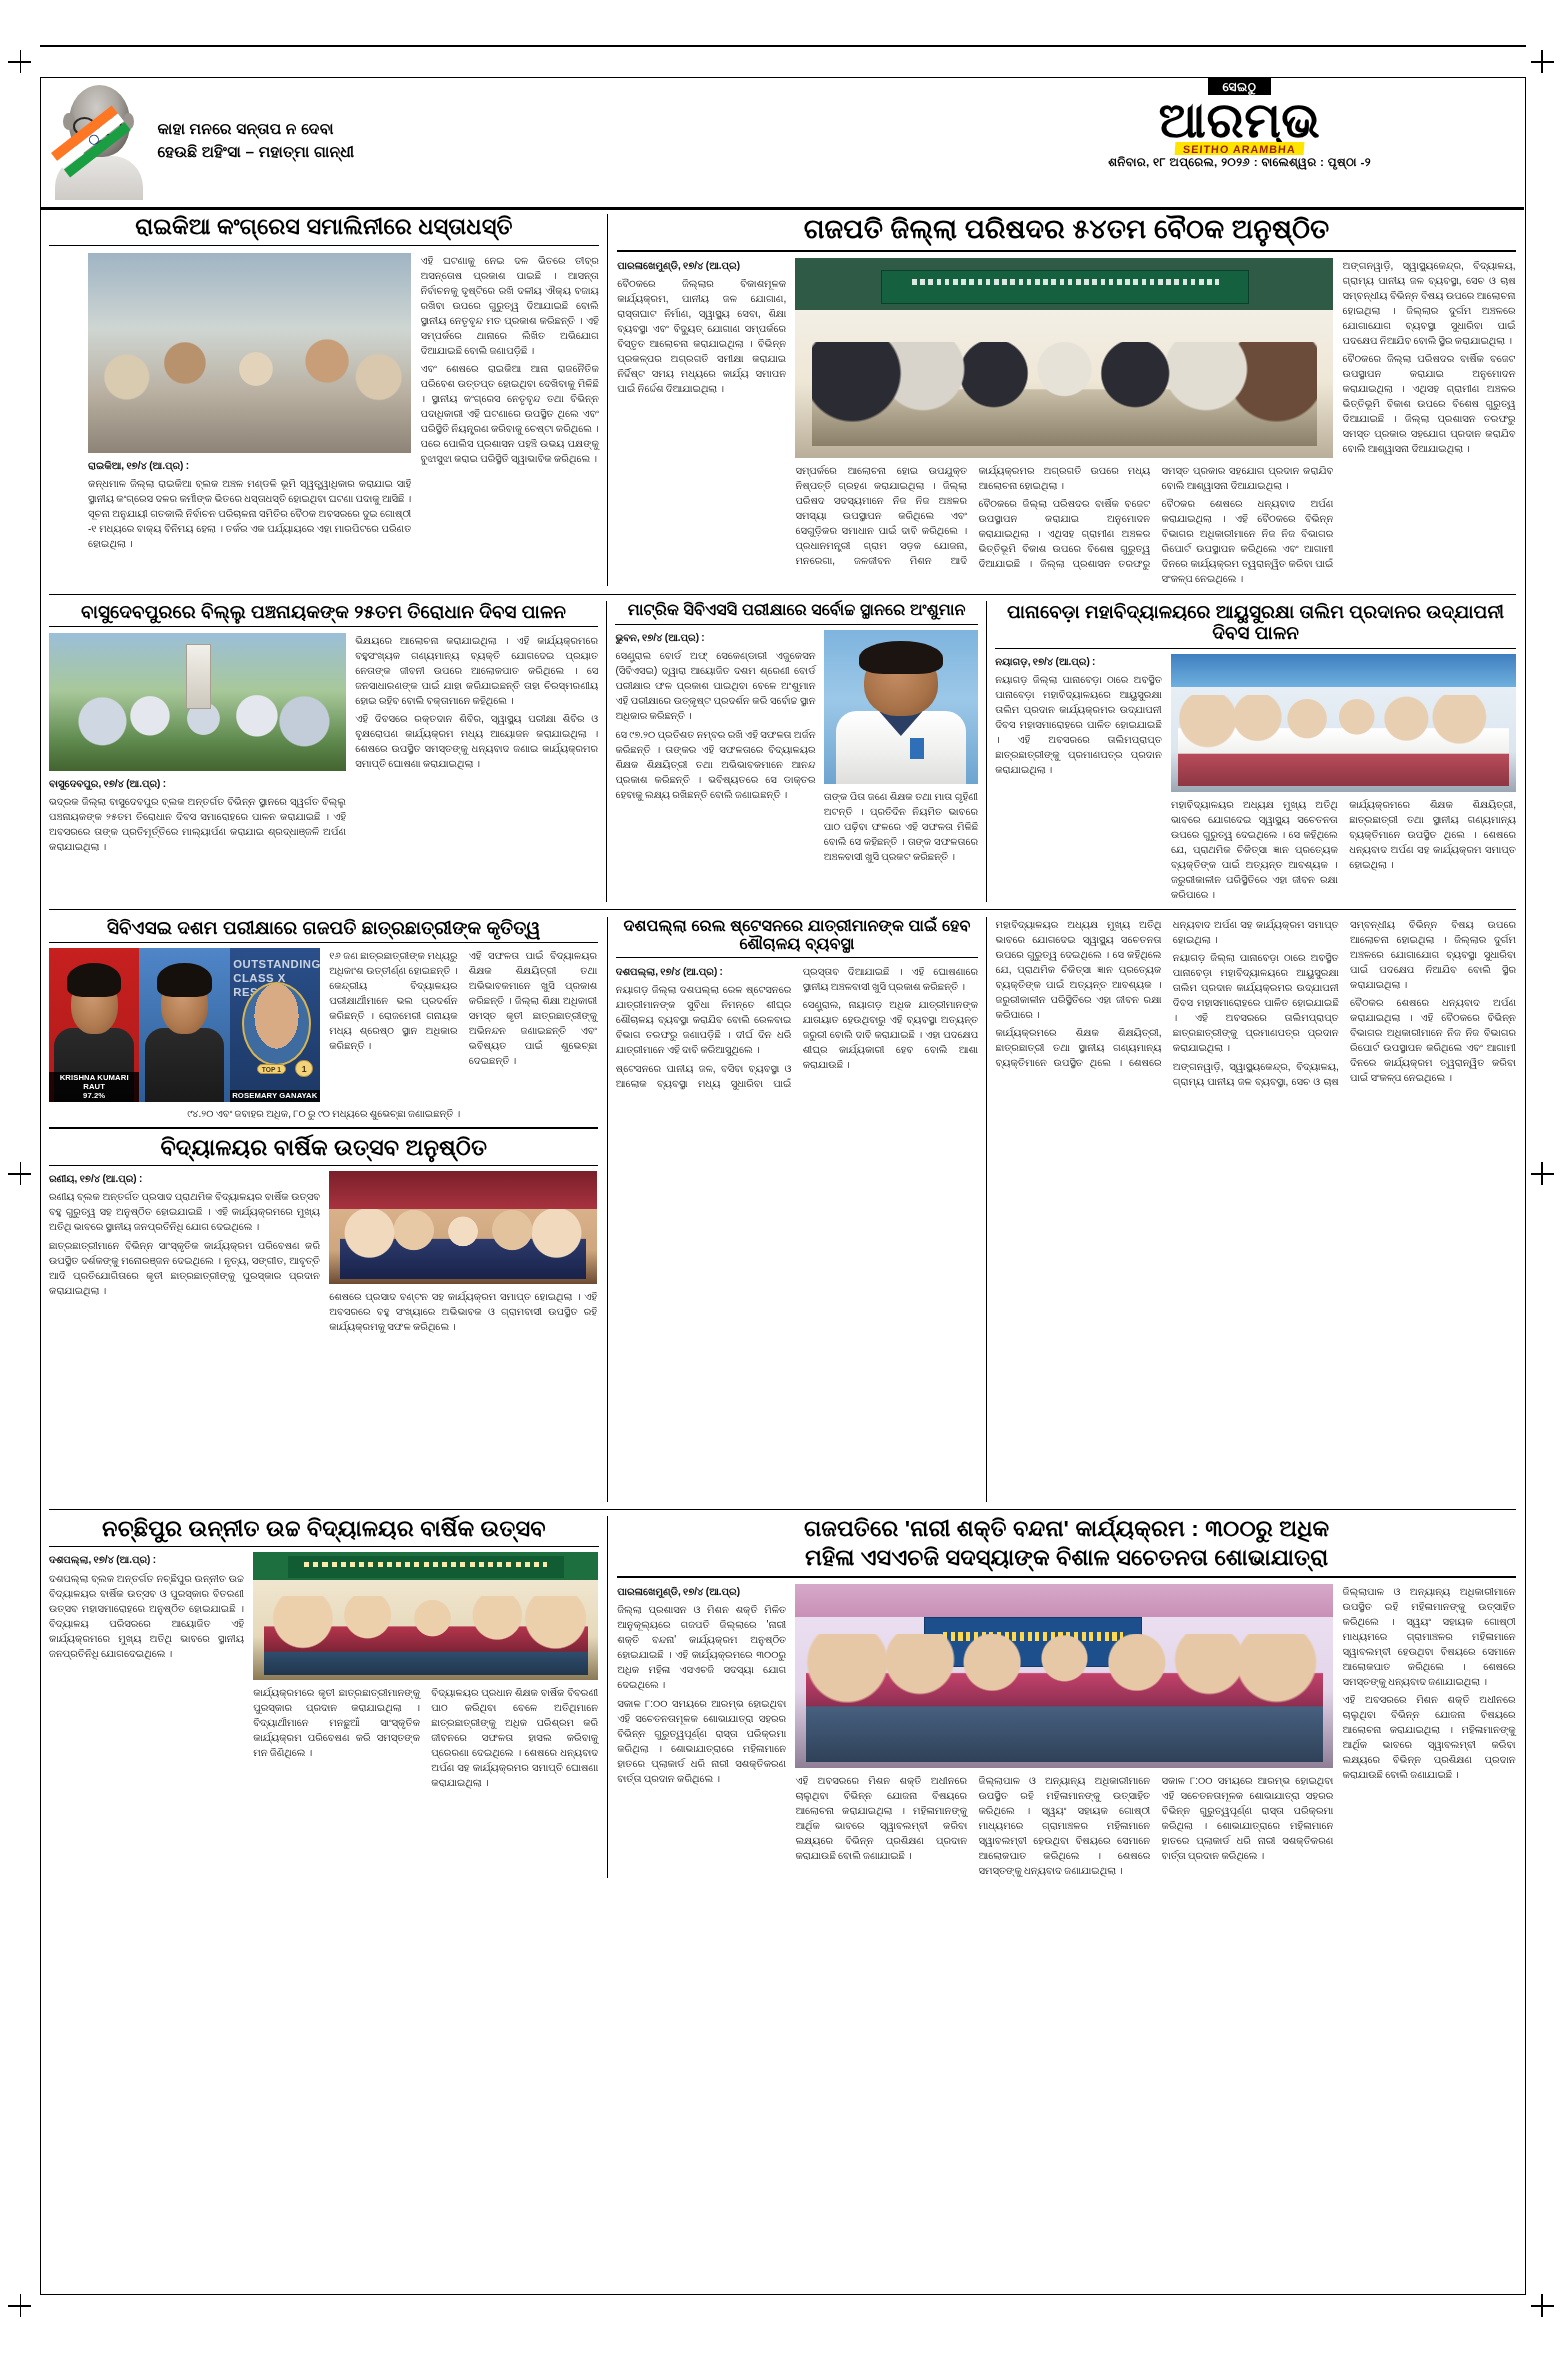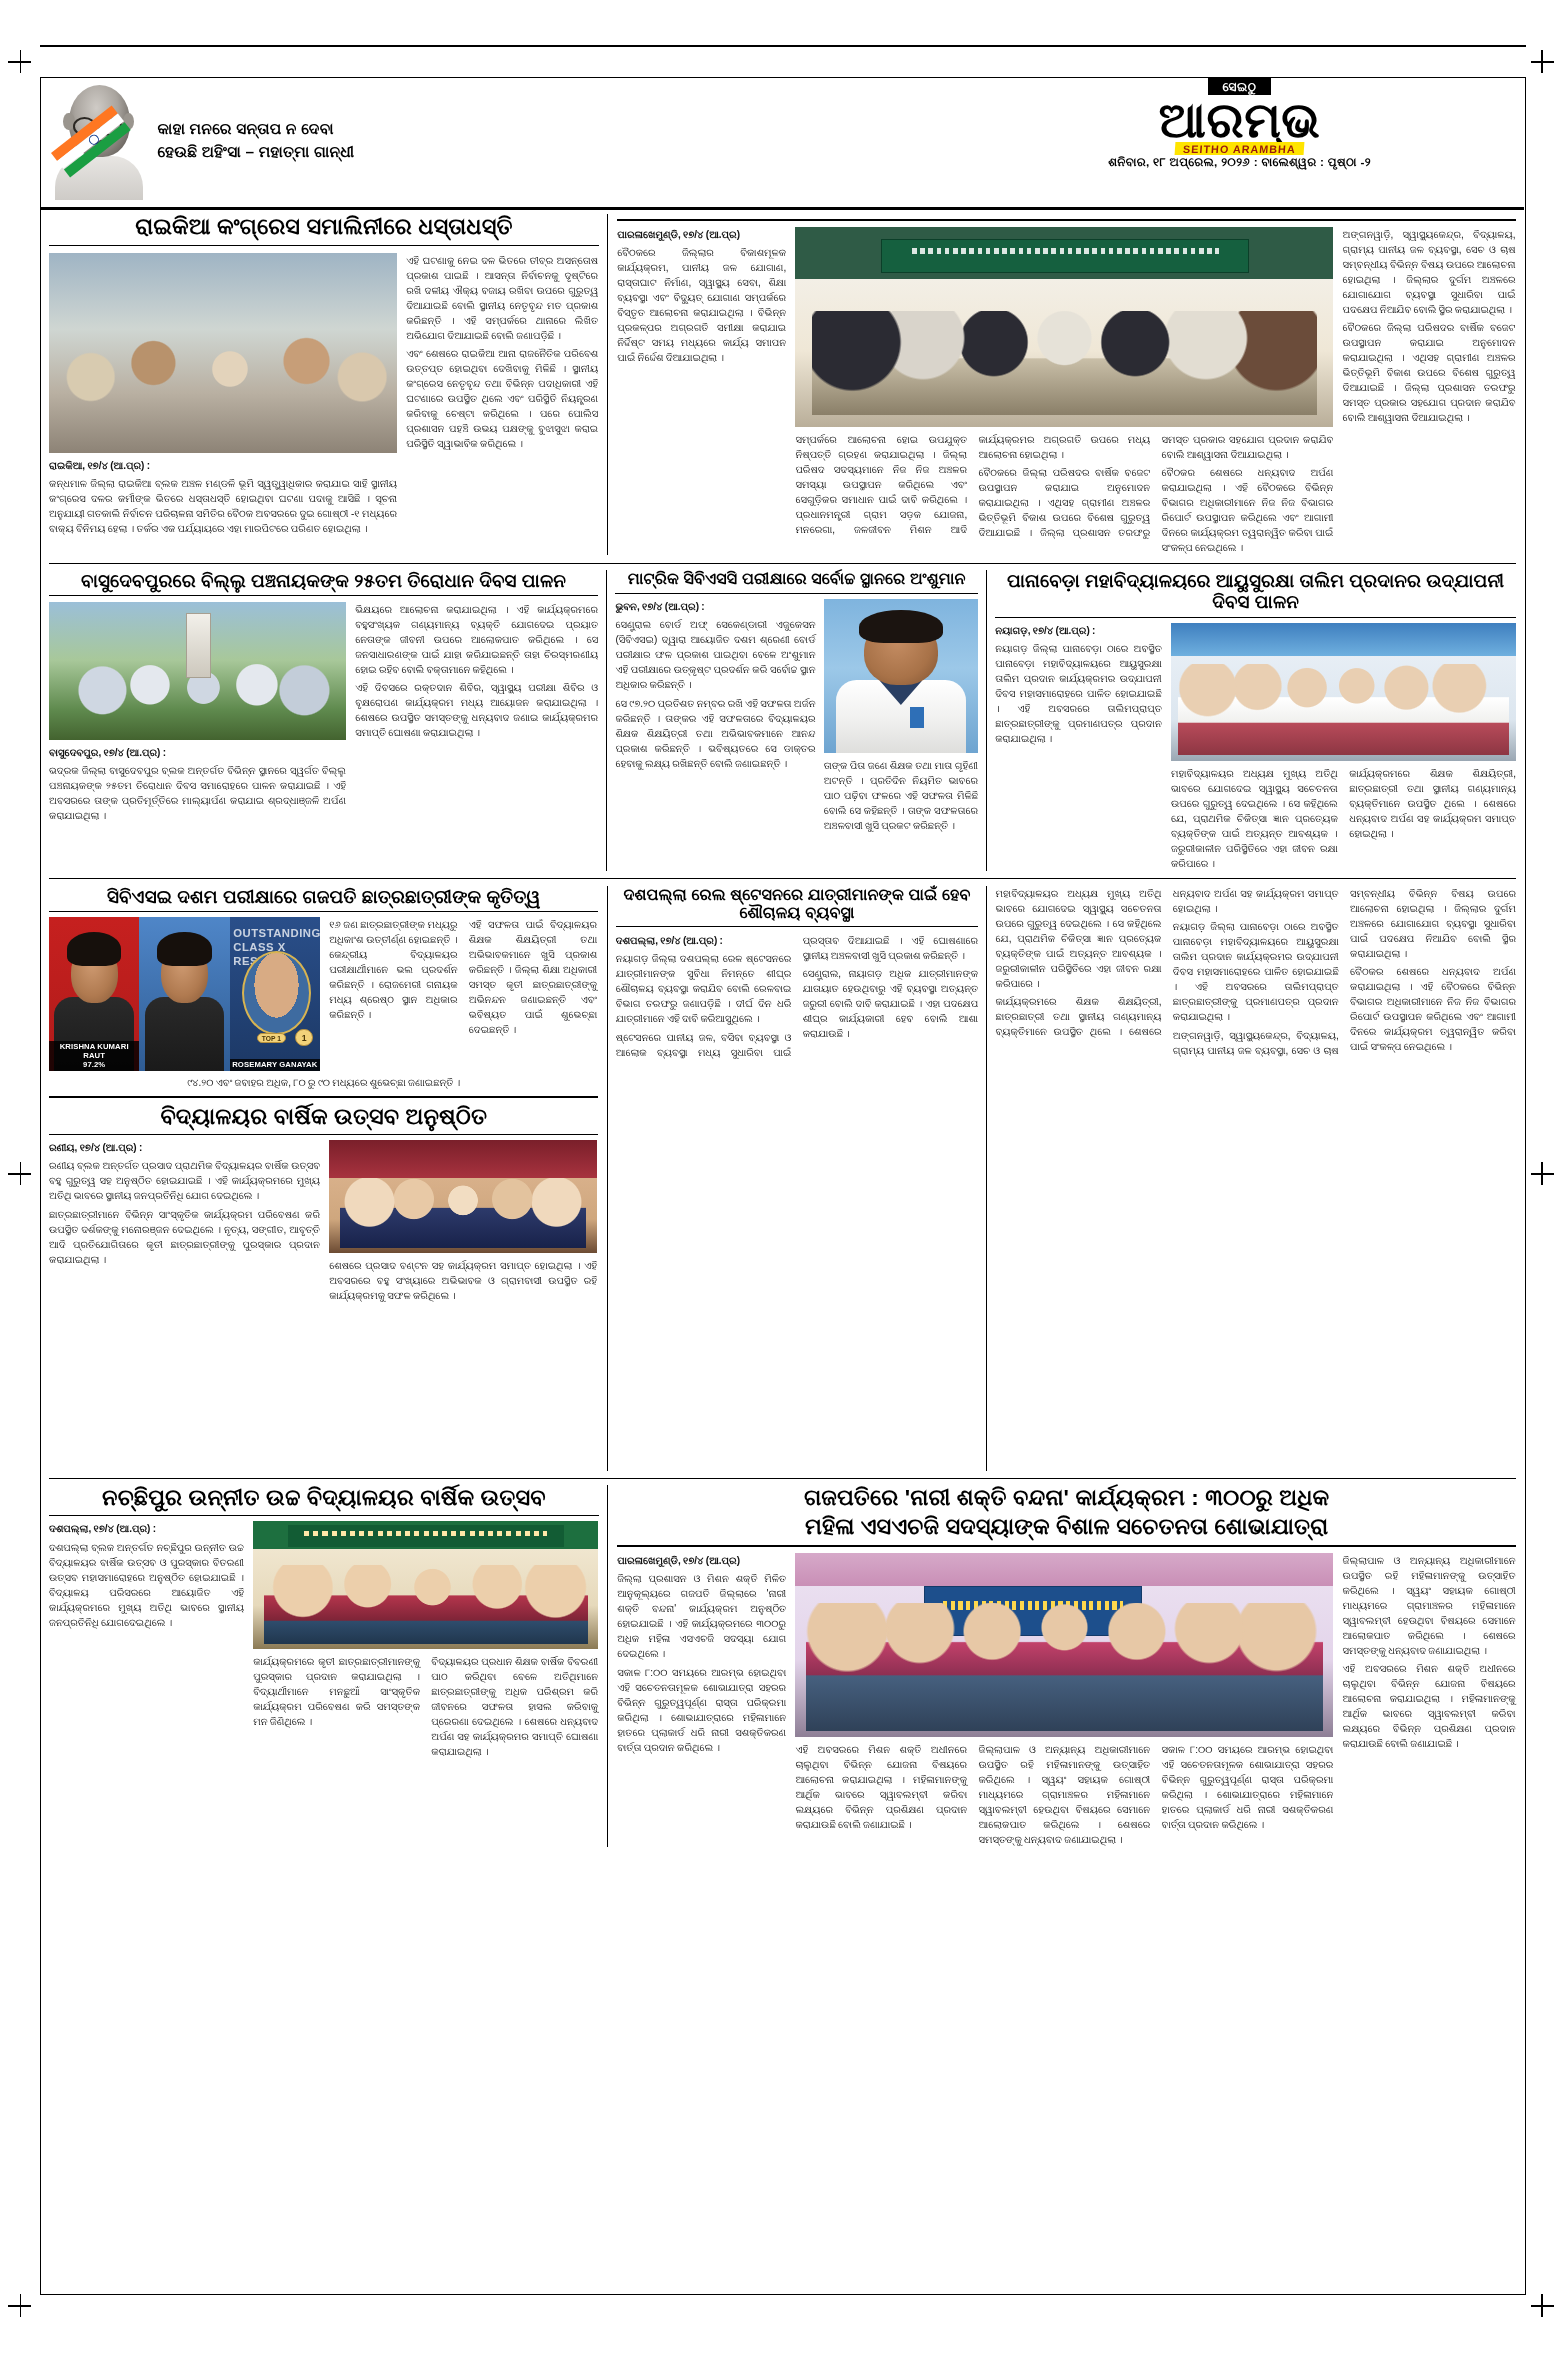--- a/index.html
+++ b/index.html
@@ -428,39 +428,40 @@
 
   <div class="body">
 
     <div class="row">
 
       <div class="col" style="width:558px; padding-right:8.2px;">
         <div class="hl hl-lg">ରାଇକିଆ   କଂଗ୍ରେସ ସମାଲିନୀରେ ଧସ୍ତାଧସ୍ତି</div>
         <div class="hrule"></div>
 
         <div style="display:flex; gap:9.2px;">
-          <div style="width:348px;">
+          <div style="width:348px;margin-left:39px;">
             <div class="photo scene-crowd" style="height:200px;"></div>
             <div class="txt" style="margin-top:5.1px;">
               <p><b>ରାଇକିଆ, ୧୭/୪ (ଆ.ପ୍ର) :</b></p>
               <p>କନ୍ଧମାଳ ଜିଲ୍ଲା ରାଇକିଆ ବ୍ଲକ ଅଞ୍ଚଳ ମଣ୍ଡଳି ଭୂମି ସ୍ୱତ୍ତ୍ୱାଧିକାର କରାଯାଇ ସାହି ସ୍ଥାନୀୟ କଂଗ୍ରେସ ଦଳର କର୍ମୀଙ୍କ ଭିତରେ ଧସ୍ତାଧସ୍ତି ହୋଇଥିବା ଘଟଣା ପଦାକୁ ଆସିଛି । ସୂଚନା ଅନୁଯାୟୀ ଗତକାଲି ନିର୍ବାଚନ ପରିଚାଳନା ସମିତିର ବୈଠକ ଅବସରରେ ଦୁଇ ଗୋଷ୍ଠୀ -୧ ମଧ୍ୟରେ ବାକ୍ୟ ବିନିମୟ ହେଲା । ତର୍କର ଏକ ପର୍ଯ୍ୟାୟରେ ଏହା ମାରପିଟରେ ପରିଣତ ହୋଇଥିଲା ।</p>
             </div>
           </div>
           <div style="width:192px;">
             <div class="txt">
               <p>ଏହି ଘଟଣାକୁ ନେଇ ଦଳ ଭିତରେ ତୀବ୍ର ଅସନ୍ତୋଷ ପ୍ରକାଶ ପାଇଛି । ଆସନ୍ତା ନିର୍ବାଚନକୁ ଦୃଷ୍ଟିରେ ରଖି ଦଳୀୟ ଐକ୍ୟ ବଜାୟ ରଖିବା ଉପରେ ଗୁରୁତ୍ୱ ଦିଆଯାଇଛି ବୋଲି ସ୍ଥାନୀୟ ନେତୃବୃନ୍ଦ ମତ ପ୍ରକାଶ କରିଛନ୍ତି । ଏହି ସମ୍ପର୍କରେ ଥାନାରେ ଲିଖିତ ଅଭିଯୋଗ ଦିଆଯାଇଛି ବୋଲି ଜଣାପଡ଼ିଛି ।</p>
               <p>ଏବଂ ଶେଷରେ ରାଇକିଆ ଆନା ରାଜନୈତିକ ପରିବେଶ ଉତ୍ତପ୍ତ ହୋଇଥିବା ଦେଖିବାକୁ ମିଳିଛି । ସ୍ଥାନୀୟ କଂଗ୍ରେସ ନେତୃବୃନ୍ଦ ତଥା ବିଭିନ୍ନ ପଦାଧିକାରୀ ଏହି ଘଟଣାରେ ଉପସ୍ଥିତ ଥିଲେ ଏବଂ ପରିସ୍ଥିତି ନିୟନ୍ତ୍ରଣ କରିବାକୁ ଚେଷ୍ଟା କରିଥିଲେ । ପରେ ପୋଲିସ ପ୍ରଶାସନ ପହଞ୍ଚି ଉଭୟ ପକ୍ଷଙ୍କୁ ବୁଝାସୁଝା କରାଇ ପରିସ୍ଥିତି ସ୍ୱାଭାବିକ କରିଥିଲେ ।</p>
             </div>
           </div>
         </div>
       </div>
 
       <div class="vr"></div>
 
       <div class="col" style="width:908px; padding-left:9.2px;">
+        <div class="hl hl-xl">ଗଜପତି  ଜିଲ୍ଲା ପରିଷଦର ୫୪ତମ ବୈଠକ ଅନୁଷ୍ଠିତ</div>
         <div class="hrule"></div>
 
         <div style="display:flex; gap:9.2px;">
 
           <div style="width:169px;">
             <div class="txt">
               <p><b>ପାରଳାଖେମୁଣ୍ଡି, ୧୭/୪ (ଆ.ପ୍ର)</b></p>
               <p>ବୈଠକରେ ଜିଲ୍ଲାର ବିକାଶମୂଳକ କାର୍ଯ୍ୟକ୍ରମ, ପାନୀୟ ଜଳ ଯୋଗାଣ, ରାସ୍ତାଘାଟ ନିର୍ମାଣ, ସ୍ୱାସ୍ଥ୍ୟ ସେବା, ଶିକ୍ଷା ବ୍ୟବସ୍ଥା ଏବଂ ବିଦ୍ୟୁତ୍ ଯୋଗାଣ ସମ୍ପର୍କରେ ବିସ୍ତୃତ ଆଲୋଚନା କରାଯାଇଥିଲା । ବିଭିନ୍ନ ପ୍ରକଳ୍ପର ଅଗ୍ରଗତି ସମୀକ୍ଷା କରାଯାଇ ନିର୍ଦ୍ଦିଷ୍ଟ ସମୟ ମଧ୍ୟରେ କାର୍ଯ୍ୟ ସମାପନ ପାଇଁ ନିର୍ଦ୍ଦେଶ ଦିଆଯାଇଥିଲା ।</p>
             </div>
           </div>

